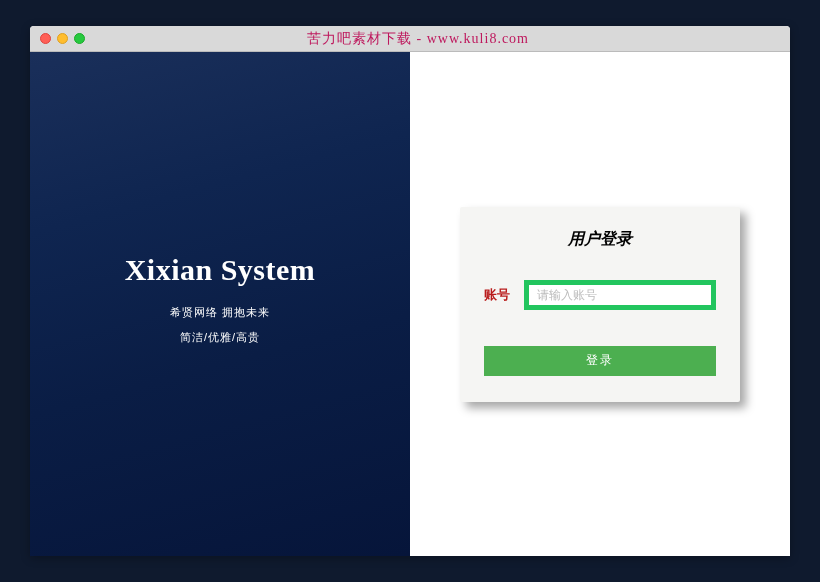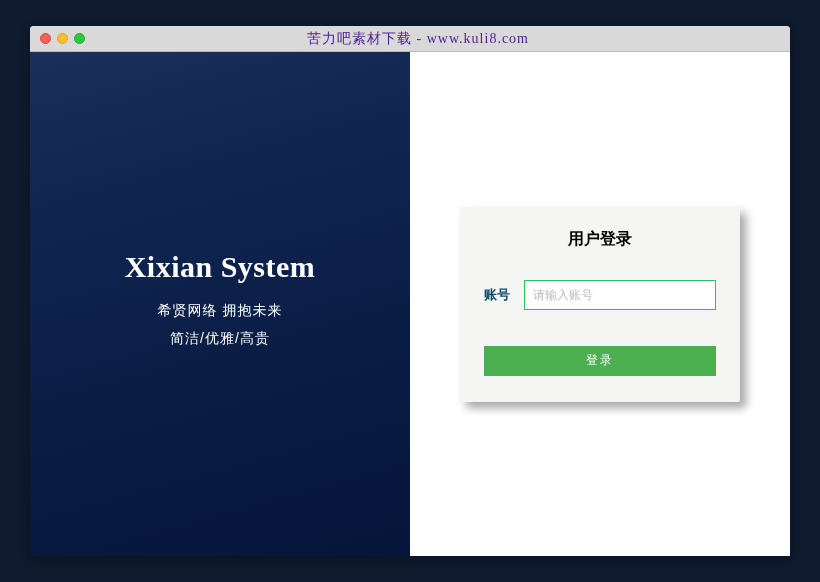--- a/index.html
+++ b/index.html
@@ -32,21 +32,21 @@
     .traffic-lights { display: flex; gap: 6px; }
     .light { width: 11px; height: 11px; border-radius: 50%; }
     .red { background: #ff5f56; border: 1px solid #e0443e; }
     .yellow { background: #ffbd2e; border: 1px solid #dea123; }
     .green { background: #27c93f; border: 1px solid #1aab29; }
     .window-title {
       position: absolute;
       left: 16px; right: 0;
       text-align: center;
       font-size: 14px;
-      color: #4c1d95;
+      color: #be185d;
       font-family: "SimSun", serif;
       letter-spacing: 1px;
       pointer-events: none;
     }
     .content {
       display: flex;
       height: calc(100% - 26px);
     }
     .left-pane {
       width: 50%;
@@ -59,21 +59,21 @@
       text-align: center;
     }
     .brand-title {
       font-family: Liberation Serif, serif;
       font-size: 30px;
       font-weight: bold;
       margin-bottom: 18px;
       letter-spacing: 0.5px;
     }
     .brand-sub {
-      font-size: 14px;
+      font-size: 11px;
       margin-bottom: 10px;
       letter-spacing: 1px;
     }
     .right-pane {
       width: 50%;
       background: #fff;
       display: flex;
       align-items: center;
       justify-content: center;
     }
@@ -83,36 +83,37 @@
       padding: 22px 24px 26px;
       border-radius: 2px;
       box-shadow: 6px 6px 10px rgba(0,0,0,0.35);
     }
     .login-title {
       text-align: center;
       font-size: 16px;
       font-weight: bold;
       color: #000;
       margin-bottom: 30px;
+      font-style: italic;
     }
     .form-row {
       display: flex;
       align-items: center;
       margin-bottom: 26px;
     }
     .form-label {
       width: 40px;
       font-size: 13px;
       font-weight: bold;
-      color: #0c4a6e;
+      color: #b91c1c;
     }
     .form-input {
       flex: 1;
       height: 30px;
-      border: 1px solid #22c55e;
+      border: 5px solid #22c55e;
       background: #fff;
       padding: 0 8px;
       font-size: 12px;
       color: #333;
       outline: none;
     }
     .form-input::placeholder { color: #bbb; }
     .button-row {
       display: flex;
       margin-top: 36px;

